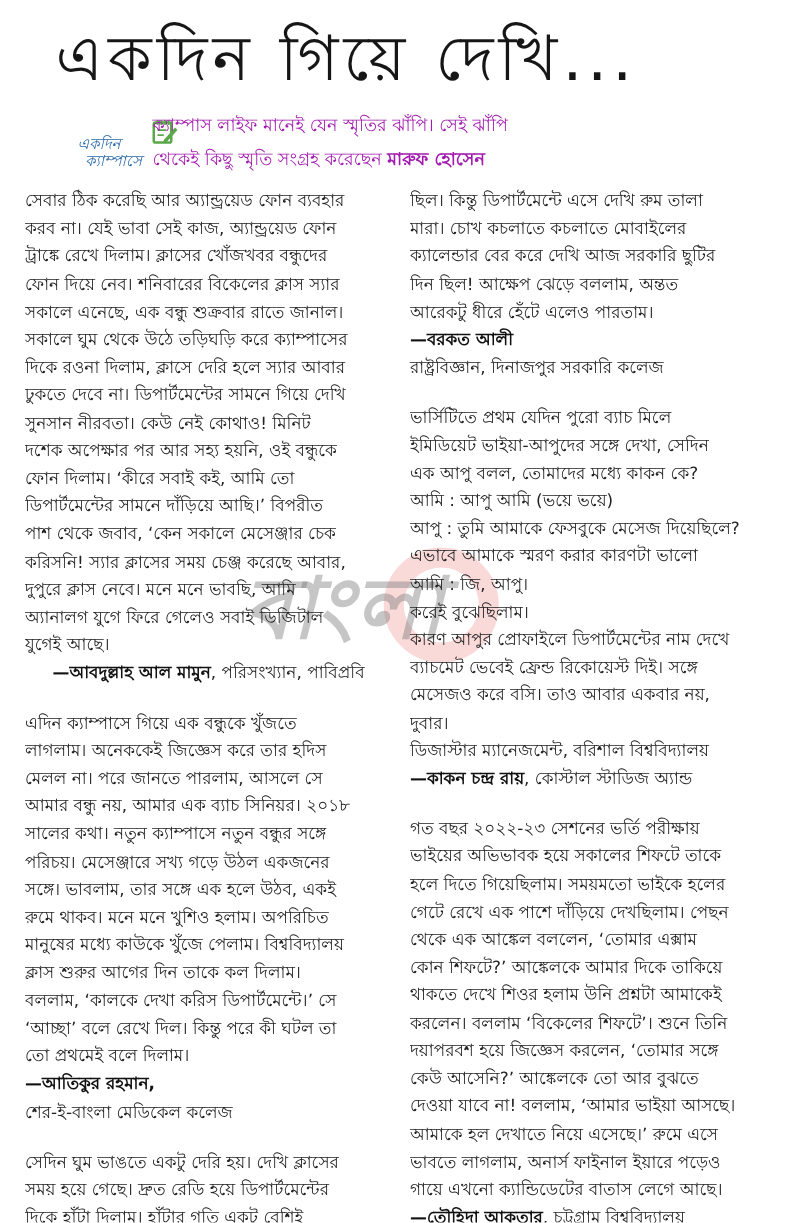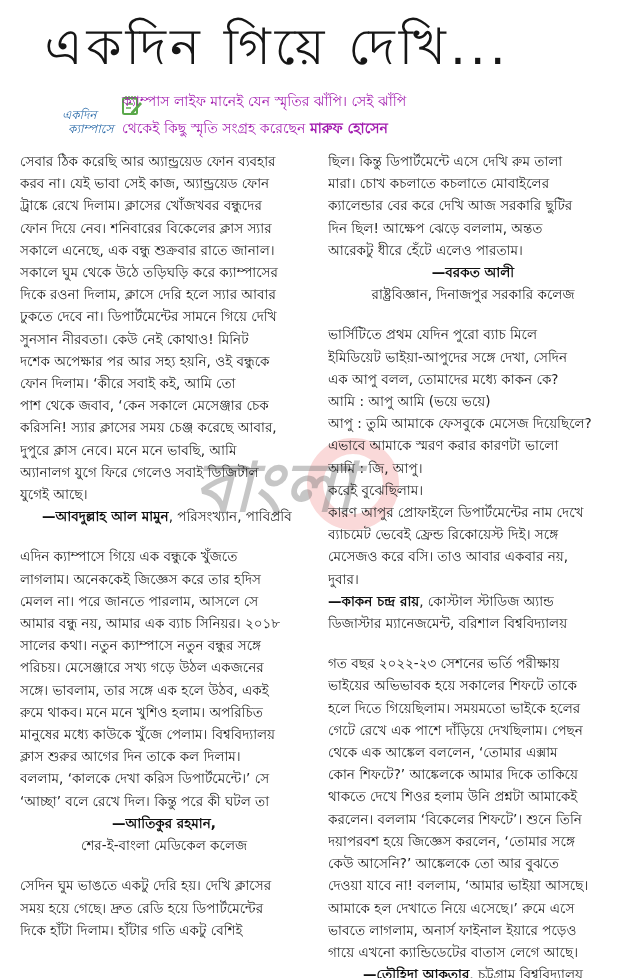--- a/index.html
+++ b/index.html
@@ -31,21 +31,21 @@
 
     .col { position: absolute; top: 150px; font-size: 13.5px; line-height: 22.2px; color: #222; }
     .col.left { left: 20px; width: 288px; }
     .col.right { left: 328px; width: 290px; }
 
     .para { margin-bottom: 0; text-align: justify; }
     .para .ln { display: block; white-space: nowrap; overflow: hidden; }
     .gap { height: 18px; }
     .sig { display: block; white-space: nowrap; }
     .sig b { font-weight: bold; color: #111; }
-    .sig.right { text-align: center; }
+    .sig.right { text-align: left; }
     .sig.indent { padding-left: 22px; }
 
     .watermark {
       position: absolute; left: 195px; top: 430px; width: 270px; height: 110px; pointer-events: none;
     }
     .watermark .wm-text {
       position: absolute; left: 0; top: 18px; font-size: 68px; font-weight: bold; color: rgba(120,120,120,0.42);
       letter-spacing: 2px; line-height: 80px; font-style: italic;
     }
     .watermark .wm-ring {
@@ -90,20 +90,21 @@
     <span class="ln">করব না। যেই ভাবা সেই কাজ, অ্যান্ড্রয়েড ফোন</span>
     <span class="ln">ট্রাঙ্কে রেখে দিলাম। ক্লাসের খোঁজখবর বন্ধুদের</span>
     <span class="ln">ফোন দিয়ে নেব। শনিবারের বিকেলের ক্লাস স্যার</span>
     <span class="ln">সকালে এনেছে, এক বন্ধু শুক্রবার রাতে জানাল।</span>
     <span class="ln">সকালে ঘুম থেকে উঠে তড়িঘড়ি করে ক্যাম্পাসের</span>
     <span class="ln">দিকে রওনা দিলাম, ক্লাসে দেরি হলে স্যার আবার</span>
     <span class="ln">ঢুকতে দেবে না। ডিপার্টমেন্টের সামনে গিয়ে দেখি</span>
     <span class="ln">সুনসান নীরবতা। কেউ নেই কোথাও! মিনিট</span>
     <span class="ln">দশেক অপেক্ষার পর আর সহ্য হয়নি, ওই বন্ধুকে</span>
     <span class="ln">ফোন দিলাম। ‘কীরে সবাই কই, আমি তো</span>
+    <span class="ln">ডিপার্টমেন্টের সামনে দাঁড়িয়ে আছি।’ বিপরীত</span>
     <span class="ln">পাশ থেকে জবাব, ‘কেন সকালে মেসেঞ্জার চেক</span>
     <span class="ln">করিসনি! স্যার ক্লাসের সময় চেঞ্জ করেছে আবার,</span>
     <span class="ln">দুপুরে ক্লাস নেবে। মনে মনে ভাবছি, আমি</span>
     <span class="ln">অ্যানালগ যুগে ফিরে গেলেও সবাই ডিজিটাল</span>
     <span class="ln">যুগেই আছে।</span>
     <span class="sig indent"><b>—আবদুল্লাহ আল মামুন</b><span>, পরিসংখ্যান, পাবিপ্রবি</span></span>
   </div>
   <div class="gap"></div>
   <div class="para">
     <span class="ln">এদিন ক্যাম্পাসে গিয়ে এক বন্ধুকে খুঁজতে</span>
@@ -111,20 +112,21 @@
     <span class="ln">মেলল না। পরে জানতে পারলাম, আসলে সে</span>
     <span class="ln">আমার বন্ধু নয়, আমার এক ব্যাচ সিনিয়র। ২০১৮</span>
     <span class="ln">সালের কথা। নতুন ক্যাম্পাসে নতুন বন্ধুর সঙ্গে</span>
     <span class="ln">পরিচয়। মেসেঞ্জারে সখ্য গড়ে উঠল একজনের</span>
     <span class="ln">সঙ্গে। ভাবলাম, তার সঙ্গে এক হলে উঠব, একই</span>
     <span class="ln">রুমে থাকব। মনে মনে খুশিও হলাম। অপরিচিত</span>
     <span class="ln">মানুষের মধ্যে কাউকে খুঁজে পেলাম। বিশ্ববিদ্যালয়</span>
     <span class="ln">ক্লাস শুরুর আগের দিন তাকে কল দিলাম।</span>
     <span class="ln">বললাম, ‘কালকে দেখা করিস ডিপার্টমেন্টে।’ সে</span>
     <span class="ln">‘আচ্ছা’ বলে রেখে দিল। কিন্তু পরে কী ঘটল তা</span>
+    <span class="ln">তো প্রথমেই বলে দিলাম।</span>
     <span class="sig right"><b>—আতিকুর রহমান,</b></span>
     <span class="sig right">শের-ই-বাংলা মেডিকেল কলেজ</span>
   </div>
   <div class="gap"></div>
   <div class="para">
     <span class="ln">সেদিন ঘুম ভাঙতে একটু দেরি হয়। দেখি ক্লাসের</span>
     <span class="ln">সময় হয়ে গেছে। দ্রুত রেডি হয়ে ডিপার্টমেন্টের</span>
     <span class="ln">দিকে হাঁটা দিলাম। হাঁটার গতি একটু বেশিই</span>
   </div>
 </div>
@@ -146,22 +148,22 @@
     <span class="ln">এক আপু বলল, তোমাদের মধ্যে কাকন কে?</span>
     <span class="ln">আমি : আপু আমি (ভয়ে ভয়ে)</span>
     <span class="ln">আপু : তুমি আমাকে ফেসবুকে মেসেজ দিয়েছিলে?</span>
     <span class="ln">এভাবে আমাকে স্মরণ করার কারণটা ভালো</span>
     <span class="ln">আমি : জি, আপু।</span>
     <span class="ln">করেই বুঝেছিলাম।</span>
     <span class="ln">কারণ আপুর প্রোফাইলে ডিপার্টমেন্টের নাম দেখে</span>
     <span class="ln">ব্যাচমেট ভেবেই ফ্রেন্ড রিকোয়েস্ট দিই। সঙ্গে</span>
     <span class="ln">মেসেজও করে বসি। তাও আবার একবার নয়,</span>
     <span class="ln">দুবার।</span>
+    <span class="sig">ডিজাস্টার ম্যানেজমেন্ট, বরিশাল বিশ্ববিদ্যালয়</span>
     <span class="sig"><b>—কাকন চন্দ্র রায়</b><span>, কোস্টাল স্টাডিজ অ্যান্ড</span></span>
-    <span class="sig">ডিজাস্টার ম্যানেজমেন্ট, বরিশাল বিশ্ববিদ্যালয়</span>
   </div>
   <div class="gap"></div>
   <div class="para">
     <span class="ln">গত বছর ২০২২-২৩ সেশনের ভর্তি পরীক্ষায়</span>
     <span class="ln">ভাইয়ের অভিভাবক হয়ে সকালের শিফটে তাকে</span>
     <span class="ln">হলে দিতে গিয়েছিলাম। সময়মতো ভাইকে হলের</span>
     <span class="ln">গেটে রেখে এক পাশে দাঁড়িয়ে দেখছিলাম। পেছন</span>
     <span class="ln">থেকে এক আঙ্কেল বললেন, ‘তোমার এক্সাম</span>
     <span class="ln">কোন শিফটে?’ আঙ্কেলকে আমার দিকে তাকিয়ে</span>
     <span class="ln">থাকতে দেখে শিওর হলাম উনি প্রশ্নটা আমাকেই</span>

